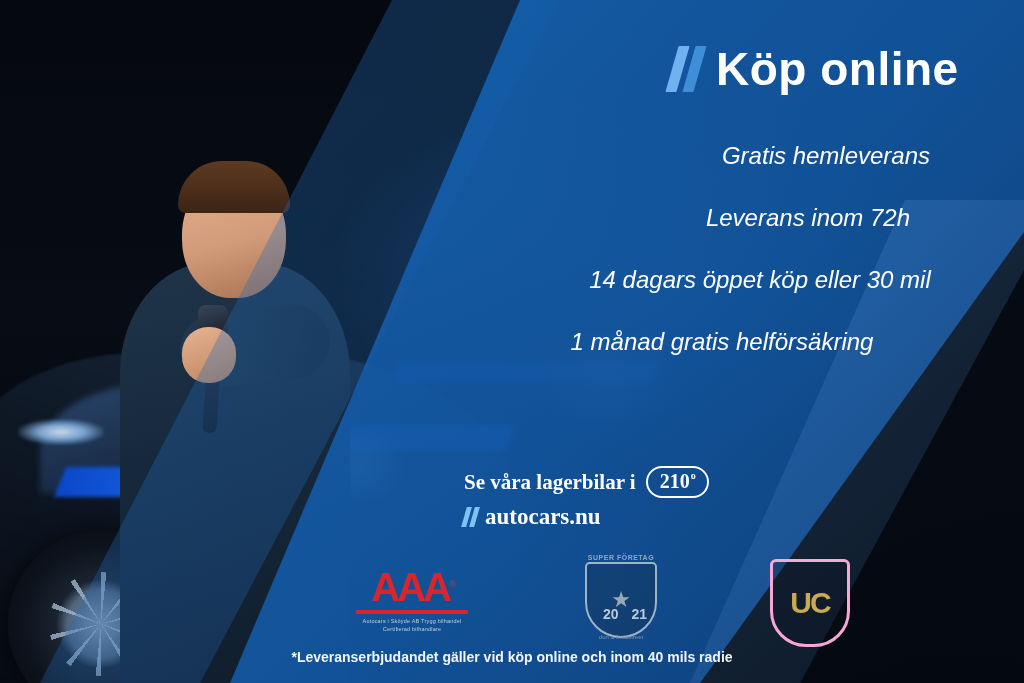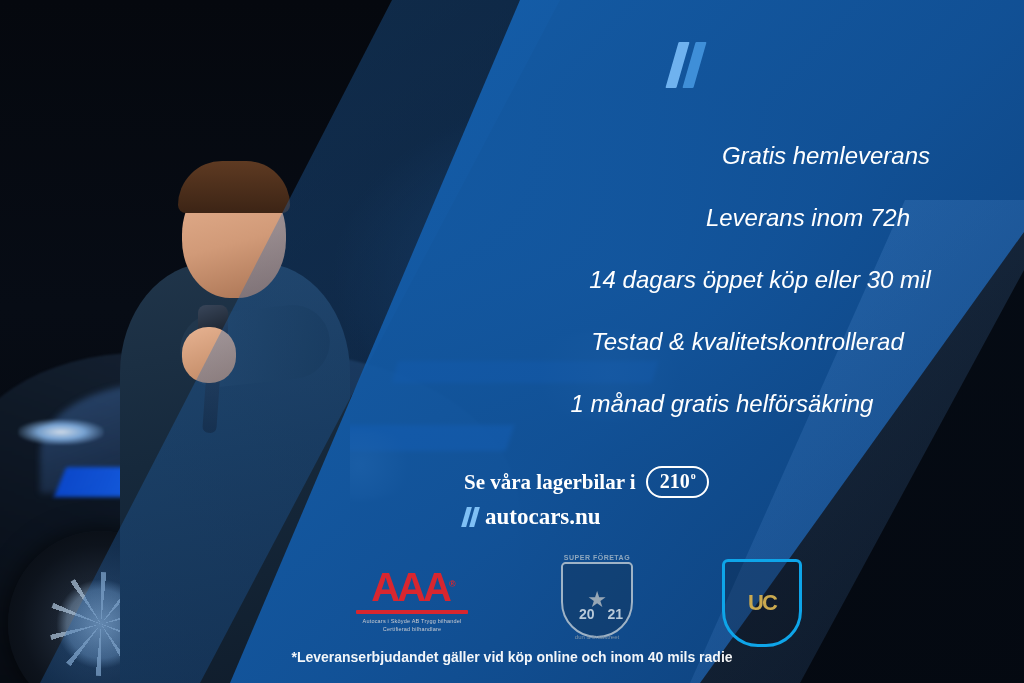--- a/index.html
+++ b/index.html
@@ -241,21 +241,21 @@
     margin-top: 6px;
     font-size: 23px; font-weight: 700;
   }
   .slash-small { display: inline-flex; gap: 3px; transform: skewX(-16deg); }
   .slash-small i { display: block; width: 5px; height: 20px; background: #7fc0f5; }
 
   
   .logos {
     position: absolute;
     left: 352px; top: 556px;
-    display: flex; align-items: center; gap: 79px;
+    display: flex; align-items: center; gap: 103px;
   }
   .logo-aaa { text-align: center; width: 120px; }
   .aaa-text {
     font-size: 40px; font-weight: 700; color: #d8262f; letter-spacing: -3px;
     line-height: 1;
     position: relative;
   }
   .aaa-reg { font-size: 9px; vertical-align: super; color: #d8262f; }
   .aaa-bar { height: 4px; background: #d8262f; margin: 3px 4px 4px 4px; border-radius: 1px;}
   .aaa-sub { font-size: 5.5px; color: #c9ccd2; line-height: 1.35; letter-spacing: .2px;}
@@ -285,24 +285,24 @@
   }
   .super-star { font-size: 22px; color: #c3d4e3; line-height: 1; }
 
   .logo-uc {
     width: 74px; height: 82px;
     border: 3px solid #c6a martin;
     position: relative;
   }
   .uc-shield {
     width: 74px; height: 82px;
-    border: 3px solid #0ea5e9;
+    border: 3px solid #f9a8d4;
     border-radius: 6px 6px 36px 36px;
     display: flex; align-items: center; justify-content: center;
-    color: #caa94f; font-size: 22px; font-weight: 700;
+    color: #caa94f; font-size: 30px; font-weight: 700;
     letter-spacing: -2px;
     background: rgba(10,16,26,.25);
   }
 
   
   .footnote {
     position: absolute;
     left: 0; right: 0; bottom: 18px;
     text-align: center;
     color: #ffffff;
@@ -346,27 +346,27 @@
   <div class="panel panel-soft"></div>
   <div class="panel panel-main"></div>
   <div class="panel panel-dark-right"></div>
   <div class="panel panel-edge-light"></div>
 
   <div class="headline-wrap">
     <span class="slash-mark">
         <i></i>
         <i></i>
       </span>
+    <span class="headline">Köp online</span>
   </div>
 
   <div class="benefits">
     <p class="benefit b1">Gratis hemleverans</p>
     <p class="benefit b2">Leverans inom 72h</p>
     <p class="benefit b3">14 dagars öppet köp eller 30 mil</p>
-    <p class="benefit b4">Testad &amp; kvalitetskontrollerad</p>
     <p class="benefit b5">1 månad gratis helförsäkring</p>
   </div>
 
   <div class="cta">
     <div class="cta-row1">
       <span>Se våra lagerbilar i</span>
       <span class="badge-360">
         <span>210</span>
           <sup>o</sup>
       </span>

